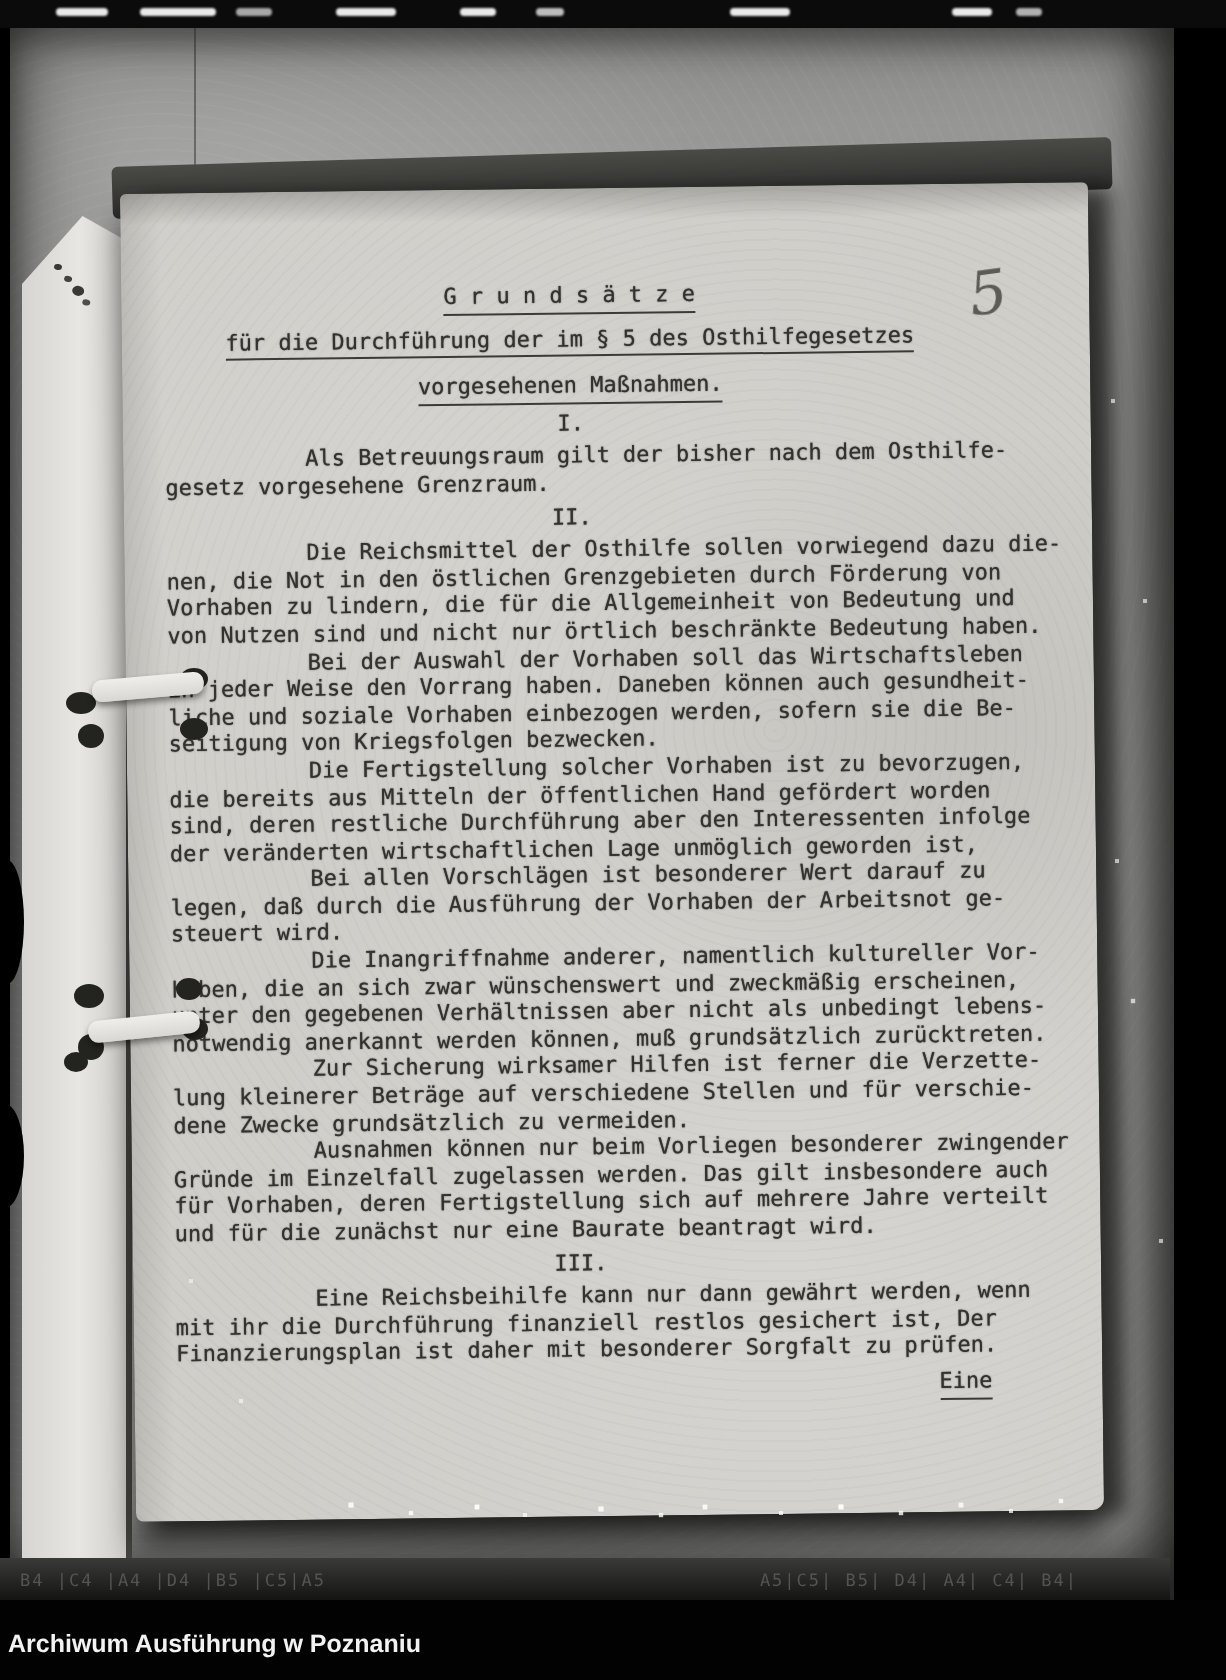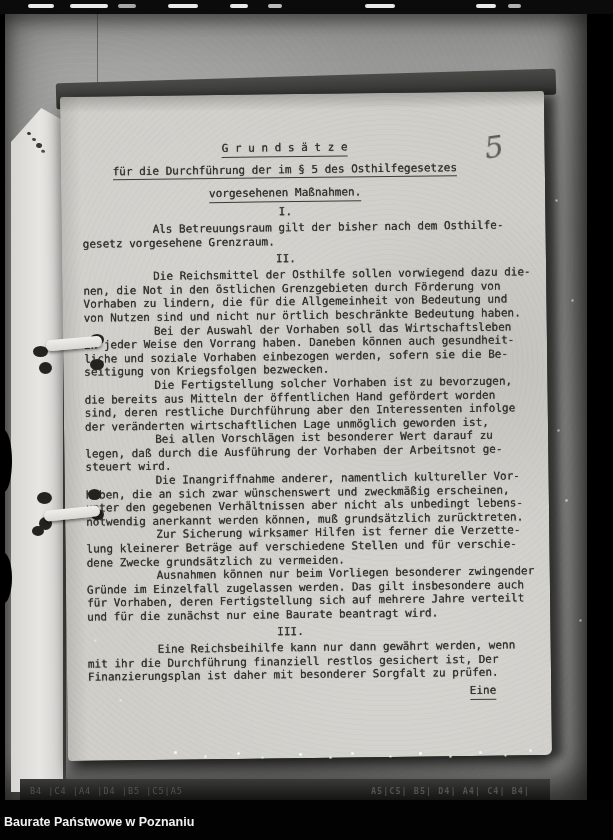--- a/index.html
+++ b/index.html
@@ -67,22 +67,22 @@
 
   
   .hole{position:absolute;background:#232320;border-radius:50%;z-index:4;filter:blur(.3px);}
   .fstrip{position:absolute;height:11px;border-radius:5px;z-index:4;
     background:linear-gradient(180deg,#f0eeea,#d9d7d2);box-shadow:0 2px 3px rgba(0,0,0,.45);}
 
   
   .blob{position:absolute;background:#000;border-radius:50%;z-index:3;}
 
   
-  .film-strip{position:absolute;left:0;top:779px;width:530px;height:21px;z-index:4;
-    background:linear-gradient(180deg,#3a3a38,#141412);margin-left:20px;}
+  .film-strip{position:absolute;left:0;top:779px;width:585px;height:21px;z-index:4;
+    background:linear-gradient(180deg,#3a3a38,#141412);}
   .film-mark{position:absolute;top:7px;font:8.5px "DejaVu Sans Mono",monospace;color:#55555l;
     color:#545452;letter-spacing:1px;filter:blur(.2px);}
 
   
   .bottom-bar{position:absolute;left:0;top:800px;width:613px;height:40px;background:#020202;z-index:5;}
   .archive-label{position:absolute;left:4px;top:15px;color:#f2f2f2;
     font:bold 12.5px "Liberation Sans",sans-serif;}
 
   
   .specks{position:absolute;left:0;top:0;width:1px;height:1px;z-index:5;
@@ -172,25 +172,25 @@
     <div class="hole" style="left:37px;top:492px;width:15px;height:12px;"></div>
     <div class="hole" style="left:88px;top:489px;width:13px;height:11px;"></div>
     <div class="hole" style="left:39px;top:517px;width:13px;height:13px;"></div>
     <div class="hole" style="left:91px;top:509px;width:13px;height:11px;"></div>
     <div class="hole" style="left:32px;top:526px;width:12px;height:10px;"></div>
     <div class="fstrip" style="left:44px;top:508px;width:56px;transform:rotate(-6deg);"></div>
   </div>
 
   <div class="film-strip">
     <div class="film-mark" style="left:10px;">B4  |C4  |A4 |D4 |B5 |C5|A5</div>
-    <div class="film-mark" style="right:20px;font-weight:bold;">A5|C5| B5| D4| A4| C4|  B4|</div>
+    <div class="film-mark" style="right:46px;">A5|C5| B5| D4| A4| C4|  B4|</div>
   </div>
 
   <div class="bottom-bar">
-    <div class="archive-label">Baurate Państwowe w Poznaniu</div>
+    <div class="archive-label">Archiwum Ausführung w Poznaniu</div>
   </div>
 
   <div class="top-bar">
     <div class="streak" style="left:28px;width:26px;"></div>
     <div class="streak" style="left:70px;width:38px;"></div>
     <div class="streak" style="left:118px;width:18px;opacity:.7;"></div>
     <div class="streak" style="left:168px;width:30px;"></div>
     <div class="streak" style="left:230px;width:18px;"></div>
     <div class="streak" style="left:268px;width:14px;opacity:.8;"></div>
     <div class="streak" style="left:365px;width:30px;"></div>

